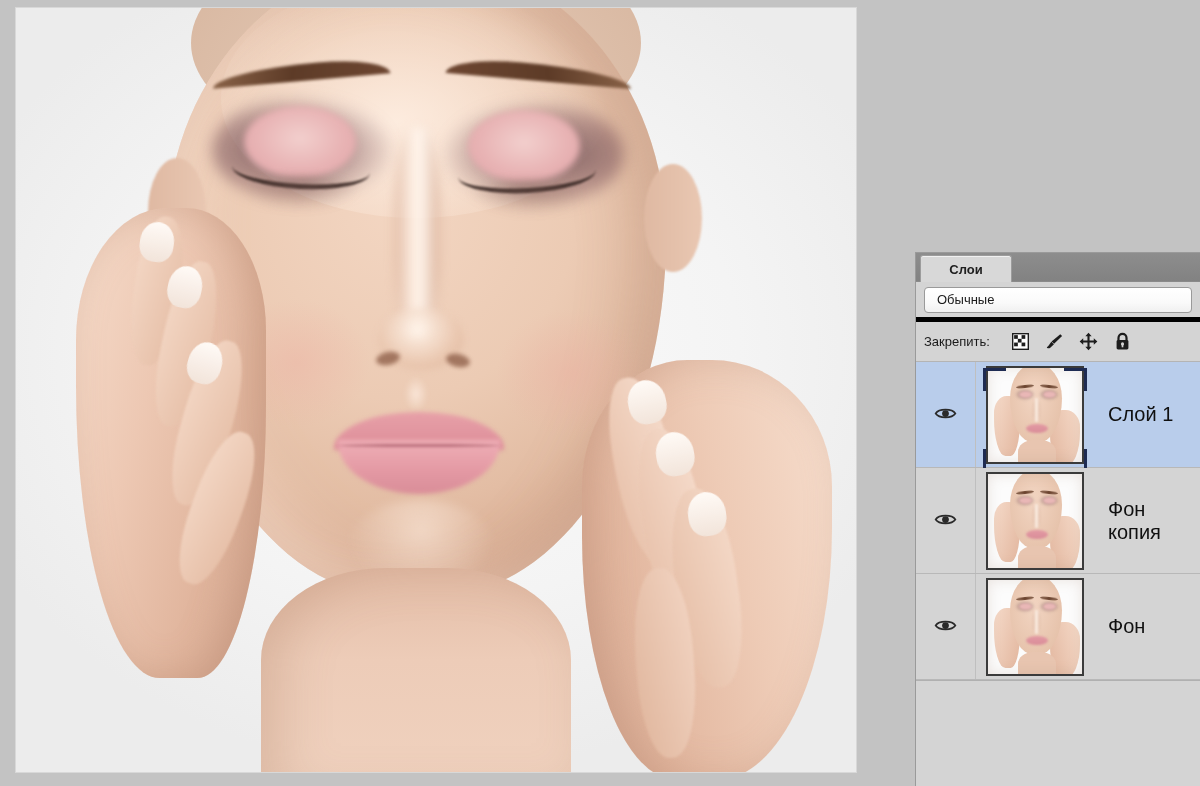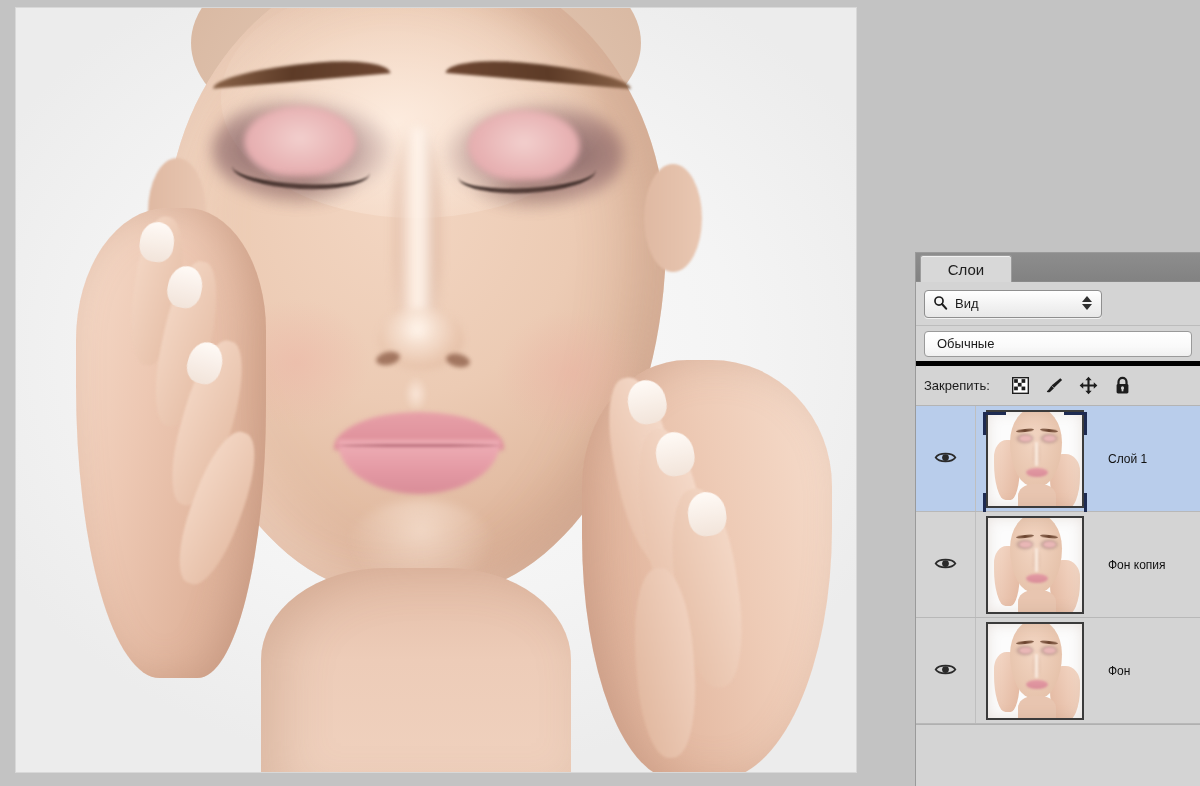--- a/index.html
+++ b/index.html
@@ -208,22 +208,23 @@
     position:relative;height:28px;
     background:linear-gradient(180deg,#8d8d8d 0%,#828282 100%);
     border-bottom:1px solid #8a8a8a;
   }
   .tab{
     position:absolute;left:4px;top:2px;height:26px;min-width:62px;padding:0 14px;
     display:flex;align-items:center;justify-content:center;
     background:#d8d8d8;
     border:1px solid #9c9c9c;border-bottom:none;
     border-radius:3px 3px 0 0;
-    font-size:15px;color:#202020;
+    font-size:13px;color:#202020;
     box-shadow:inset 0 1px 0 #f1f1f1;
+    font-weight:bold;
   }
   .panel-body{
     height:505px;background:#d4d4d4;position:relative;
   }
   .row-filter{
     height:44px;display:flex;align-items:center;padding:0 8px;
     border-bottom:1px solid #bcbcbc;
     box-sizing:border-box;
   }
   .combo{
@@ -272,21 +273,21 @@
   .thumb{
     width:94px;height:94px;border:2px solid #3b3b3b;position:relative;overflow:hidden;
     background:#fff;
   }
   .sel-brackets{position:absolute;left:7px;top:2px;width:104px;height:104px;pointer-events:none;}
   .sel-brackets span{position:absolute;width:20px;height:20px;border:3px solid #1e2b52;}
   .sel-brackets .tl{left:0;top:0;border-right:none;border-bottom:none;}
   .sel-brackets .tr{right:0;top:0;border-left:none;border-bottom:none;}
   .sel-brackets .bl{left:0;bottom:0;border-right:none;border-top:none;}
   .sel-brackets .br{right:0;bottom:0;border-left:none;border-top:none;}
-  .name-cell{flex:1;padding-left:14px;font-size:12px;color:#101010;}
+  .name-cell{flex:1;padding-left:14px;font-size:20px;color:#101010;}
   .name-cell.italic{}
   .panel-foot{height:22px;background:#d4d4d4;border-top:1px solid #b0b0b0;}
 
   
   .mini{position:absolute;inset:0;background:#fcfcfc;overflow:hidden;}
   .m-head{position:absolute;left:22px;top:-5px;width:52px;height:80px;
     border-radius:50% 50% 46% 46%/44% 44% 56% 56%;
     background:radial-gradient(ellipse at 46% 40%,#f2d5c2,#e2bca3);}
   .m-brow{position:absolute;height:3px;background:#6d4631;border-radius:50%;filter:blur(.4px);}
   .m-brow.l{left:28px;top:17px;width:18px;transform:rotate(-6deg);}
@@ -372,35 +373,20 @@
   <div class="panel">
 
     <div class="tabstrip">
       <div class="tab">
         <span>Слои</span>
       </div>
     </div>
 
     <div class="panel-body">
 
-      <div class="row-filter">
-        <div class="combo">
-          <span>
-            <svg width="15" height="15" viewBox="0 0 16 16">
-              <circle cx="6.4" cy="6.4" r="4.3" fill="none" stroke="#1d1d1d" stroke-width="1.8"></circle>
-              <line x1="9.6" y1="9.6" x2="14" y2="14.6" stroke="#1d1d1d" stroke-width="2.2" stroke-linecap="round"></line>
-            </svg>
-          </span>
-          <span class="lbl">Вид</span>
-          <span class="stepper">
-            <i class="up"></i>
-              <i class="dn"></i>
-          </span>
-        </div>
-      </div>
 
       <div class="row-blend">
         <div class="blend-box">
           <span>Обычные</span>
         </div>
       </div>
 
       <div class="row-lock">
         <span class="lock-label">Закрепить:</span>
 

